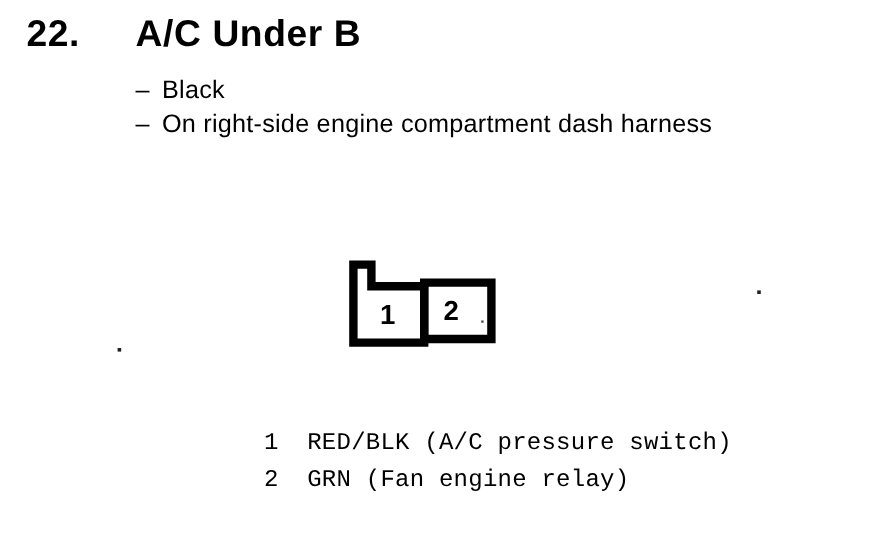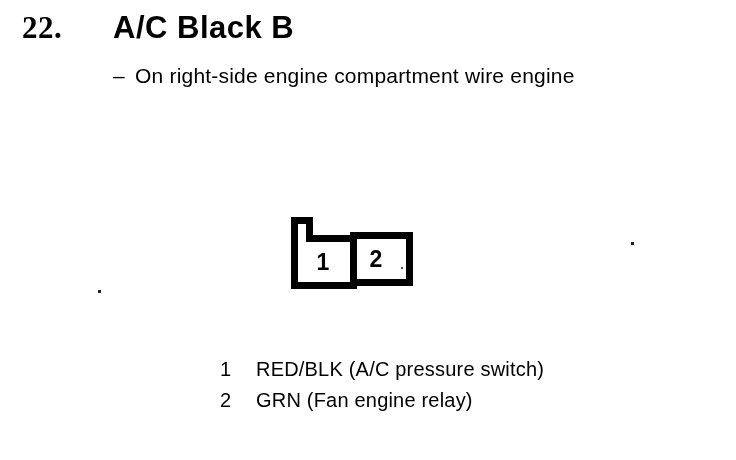--- a/index.html
+++ b/index.html
@@ -22,21 +22,20 @@
     left: 22px;
     top: 10px;
     font-size: 31px;
     font-weight: 700;
     letter-spacing: 0.5px;
     white-space: nowrap;
   }
   .heading .num {
     display: inline-block;
     width: 91px; 
-    font-family: Liberation Serif, serif;
   }
   
   .bullets {
     position: absolute;
     left: 113px;
     top: 62px;
     font-size: 21px;
     line-height: 28px;
     font-weight: 400;
     letter-spacing: 0.2px;
@@ -69,20 +68,21 @@
     text-anchor: middle;
   }
   
   .legend {
     position: absolute;
     left: 220px;
     top: 354px;
     font-size: 20px;
     line-height: 31px;
     letter-spacing: 0.2px;
+    font-family: Liberation Mono, monospace;
   }
   .legend-row { white-space: nowrap; }
   .legend-row .pin-num {
     display: inline-block;
     width: 36px;
   }
   
   .speck {
     position: absolute;
     background: #222222;
@@ -90,26 +90,29 @@
   .speck-a { left: 98px;  top: 290px; width: 3px; height: 3px; }
   .speck-b { left: 631px; top: 242px; width: 3px; height: 3px; }
   .speck-c { left: 401px; top: 267px; width: 2px; height: 2px; background: #555555; }
 </style>
 </head>
 <body>
 
 <div class="page">
 
   <div class="heading">
-    <span class="num">22.</span><span class="title">A/C Black B</span>
+    <span class="num">22.</span><span class="title">A/C Under B</span>
   </div>
 
   <div class="bullets">
     <div class="bullet-row">
-      <span class="dash">–</span><span>On right-side engine compartment wire engine</span>
+      <span class="dash">–</span><span>Black</span>
+    </div>
+    <div class="bullet-row">
+      <span class="dash">–</span><span>On right-side engine compartment dash harness</span>
     </div>
   </div>
 
   <svg class="connector-svg" viewBox="0 0 736 460">
 
     <path d="M 294.5 220.5 L 309.5 220.5 L 309.5 238.5 L 353.5 238.5 L 353.5 285.5 L 294.5 285.5 Z"></path>
 
     <path d="M 353.5 235.5 L 409.5 235.5 L 409.5 282.5 L 353.5 282.5 Z"></path>
     <text x="323" y="270">1</text>
     <text x="376" y="267">2</text>

